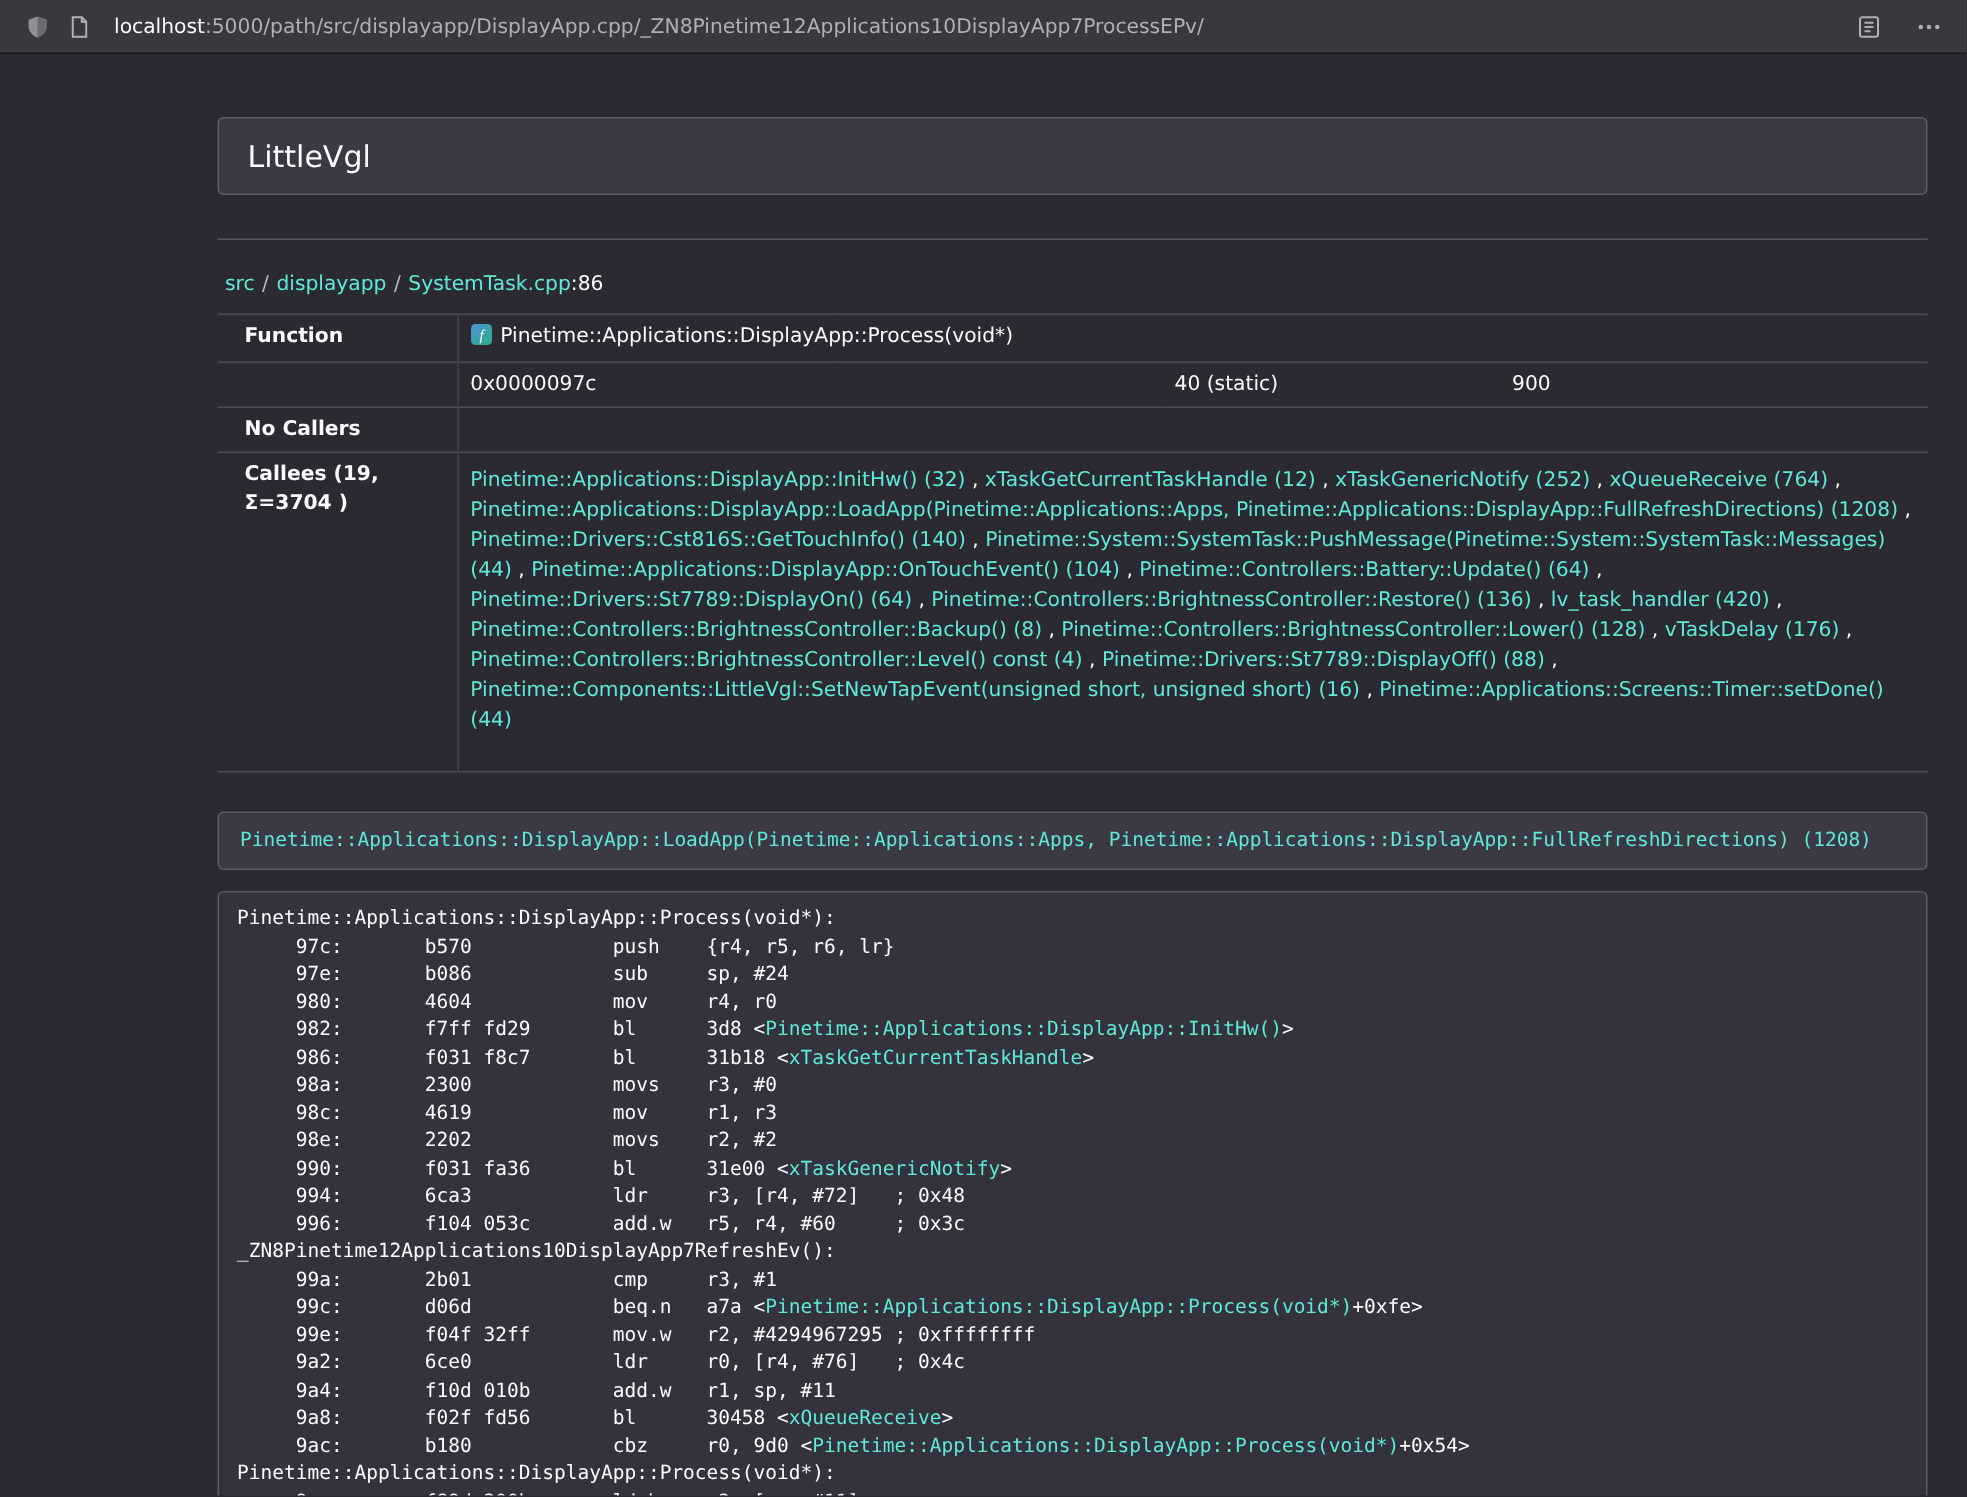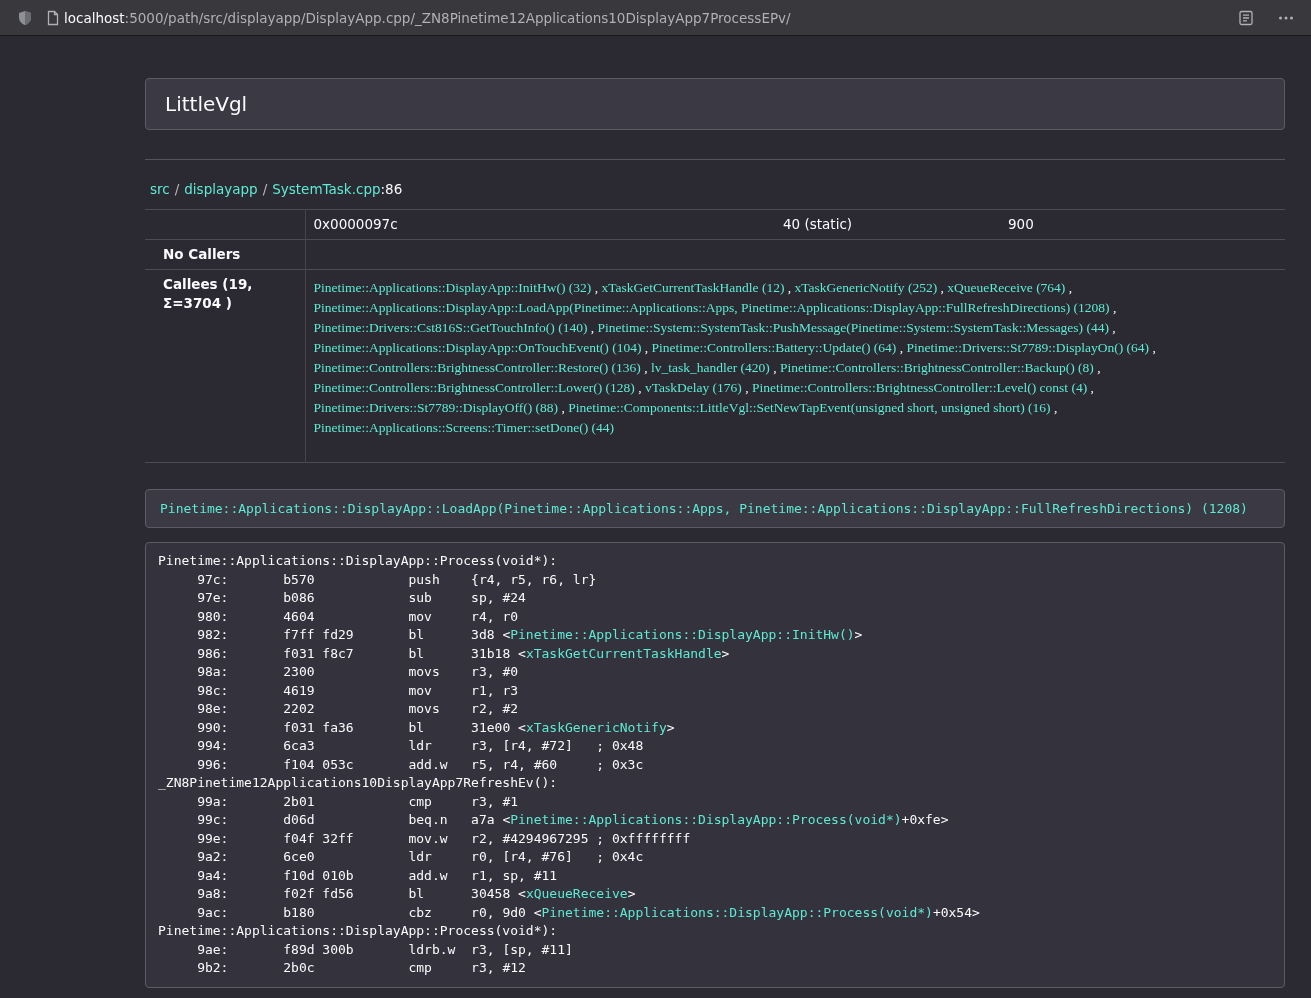--- a/index.html
+++ b/index.html
@@ -16,21 +16,21 @@
     background: #38383d;
     border-bottom: 1px solid #17171b;
     display: flex;
     align-items: center;
     padding: 0 14px;
   }
   .cicon { display: inline-flex; align-items: center; justify-content: center; width: 22px; height: 22px; flex: 0 0 auto; }
   .cicon + .cicon { margin-left: 6px; }
   .urlbar {
     flex: 1 1 auto;
-    margin-left: 0;
+    margin-left: 12px;
     overflow: hidden;
     white-space: nowrap;
     font-size: 13.5px;
     color: #b1b1b3;
   }
   .urlbar .host { color: #fbfbfe; }
   .chrome .right { margin-left: 18px; }
   
   .page { height: 961px; overflow: hidden; }
   .container { width: 1140px; margin-left: 145px; }
@@ -60,21 +60,21 @@
   .fn-table th, .fn-table td {
     text-align: left;
     vertical-align: top;
     padding: 5px 8px;
     border-top: 1px solid #4c4b56;
     line-height: 19px;
     font-weight: normal;
   }
   .fn-table th { font-weight: bold; }
   .fn-table .lbl { padding-left: 18px; border-right: 1px solid #45444e; }
-  .fn-table td.callees { line-height: 20px; padding-top: 8px; padding-bottom: 24px; font-family: Liberation Serif, serif; }
+  .fn-table td.callees { line-height: 20px; padding-top: 8px; padding-bottom: 24px; }
   .ficon { display: inline-block; vertical-align: -2px; margin-right: 6px; }
   
   .sym-panel {
     margin-top: 26px;
     background: #3a3944;
     border: 1px solid #5c5b66;
     border-radius: 4px;
     padding: 10px 14px;
     font-family: "DejaVu Sans Mono", "Liberation Mono", monospace;
     font-size: 13px;
@@ -147,20 +147,37 @@
     <table class="fn-table">
       <colgroup>
         <col style="width:160px">
           <col style="width:250px">
           <col style="width:220px">
           <col style="width:225px">
           <col style="width:130px">
           <col>
       </colgroup>
       <tbody>
+          <tr>
+        <th class="lbl">Function</th>
+        <td colspan="5">
+          <span class="ficon">
+            <svg width="14" height="14" viewBox="0 0 14 14">
+                  <defs>
+                    <linearGradient id="fg" x1="0" y1="0" x2="1" y2="1">
+                      <stop offset="0" stop-color="#4a90d9"></stop>
+                      <stop offset="1" stop-color="#2fae84"></stop>
+                    </linearGradient>
+                  </defs>
+                  <rect width="14" height="14" rx="3" fill="url(#fg)"></rect>
+                  <text x="7" y="10.5" font-size="10" fill="#ffffff" text-anchor="middle" font-style="italic" font-family="serif">f</text>
+                </svg>
+          </span><span>Pinetime::Applications::DisplayApp::Process(void*)</span>
+        </td>
+      </tr>
       <tr>
         <th class="lbl"></th>
         <td>0x0000097c</td>
         <td></td>
         <td>40 (static)</td>
         <td>900</td>
         <td></td>
       </tr>
       <tr>
         <th class="lbl">No Callers</th>

